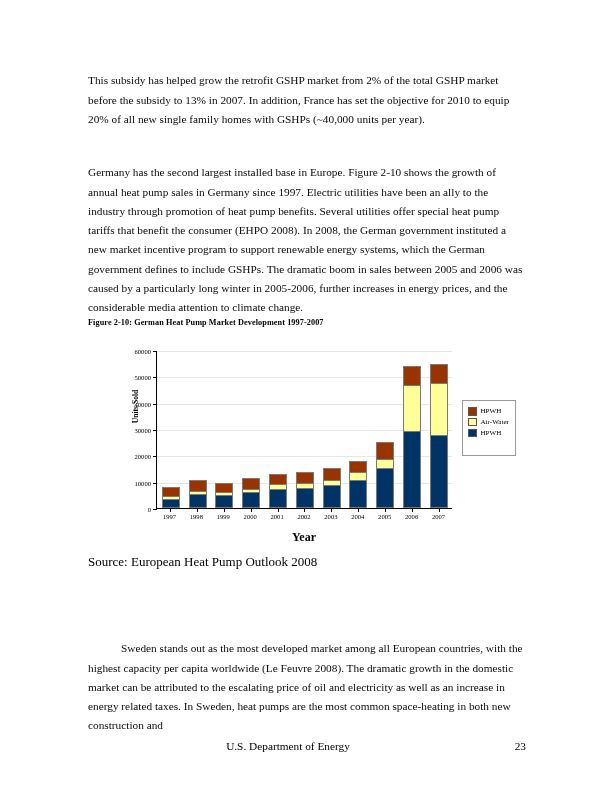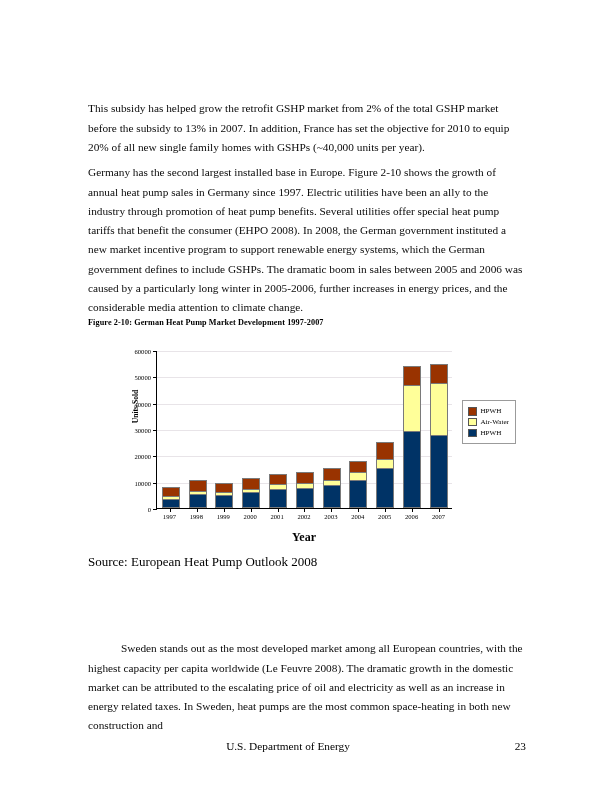--- a/index.html
+++ b/index.html
@@ -18,21 +18,21 @@
   }
   .body-text {
     position: absolute;
     left: 88px;
     width: 438px;
     font-size: 11.3px;
     line-height: 19.3px;
     text-align: left;
     color: #0a0a0a;
   }
-  #para-1 { top: 88px; }
+  #para-1 { top: 60px; }
   #para-2 { top: 152px; }
   #para-4 { top: 628px; }
 
   .fig-caption {
     position: absolute;
     left: 88px;
     top: 318px;
     width: 438px;
     font-size: 8.2px;
     font-weight: bold;
@@ -155,21 +155,21 @@
     font-family: "Liberation Serif", serif;
     transform: rotate(-90deg);
     transform-origin: center center;
   }
   .legend-box {
     position: absolute;
     left: 358px;
     top: 60px;
     border: 1px solid #9b9b9b;
     background: #ffffff;
-    padding: 4px 6px 4px 5px;
+    padding: 4px 6px 16px 5px;
   }
   .legend-row {
     display: flex;
     align-items: center;
     margin: 2.2px 0;
   }
   .legend-swatch {
     width: 6.5px;
     height: 6.5px;
     border: 0.7px solid #555;

